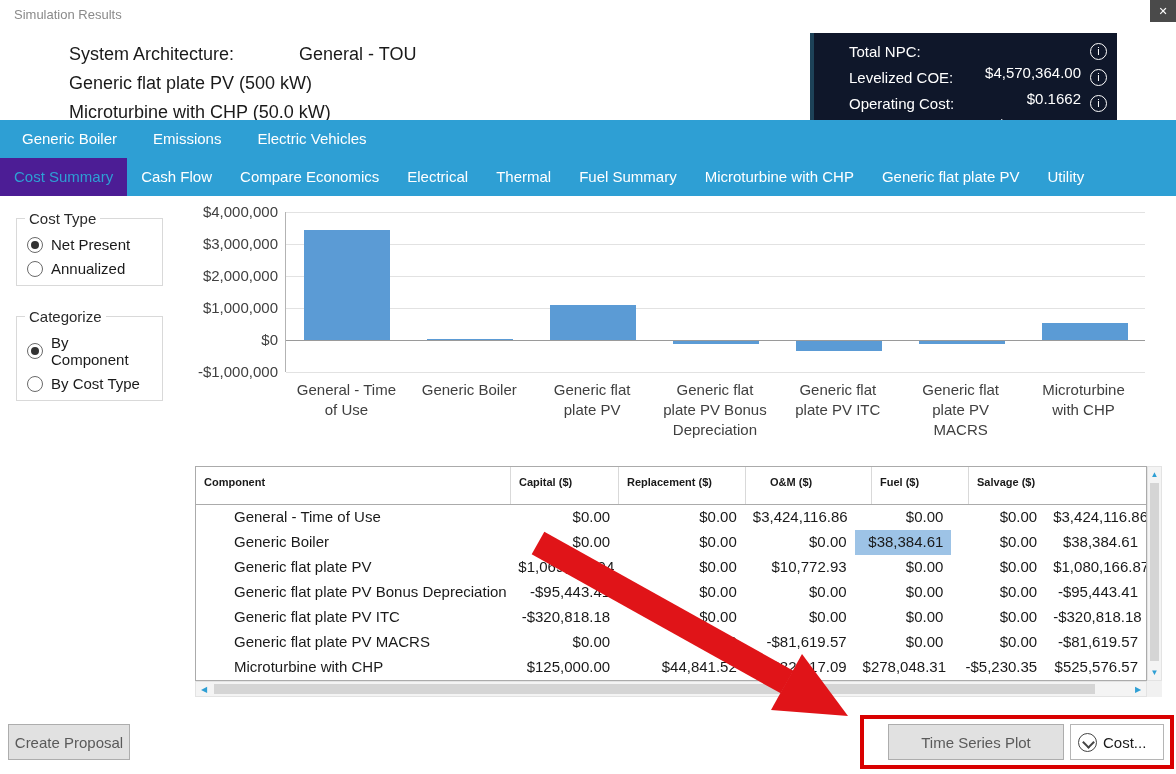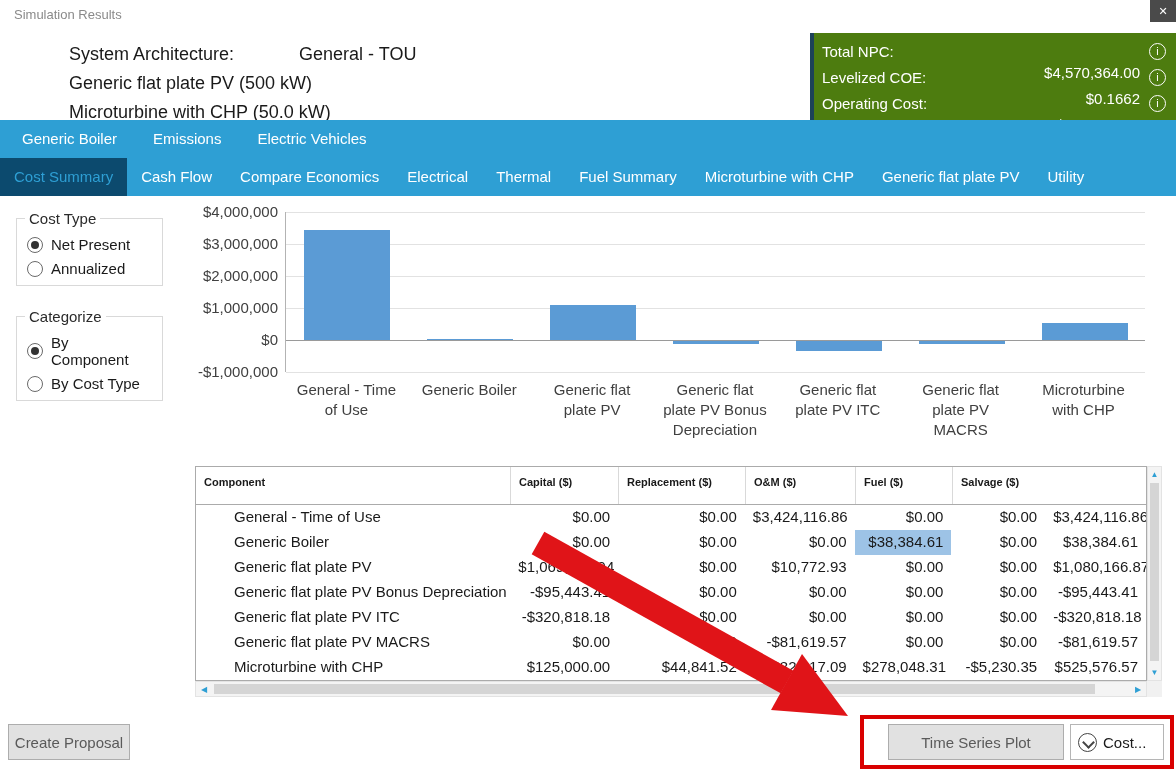--- a/index.html
+++ b/index.html
@@ -12,34 +12,34 @@
   .close-btn { position:absolute; right:0; top:0; width:26px; height:22px; background:#4a4a4a;
                color:#fff; border:none; font-size:11px; line-height:22px; text-align:center; cursor:pointer; }
 
   
   .arch { position:absolute; left:37px; top:44px; font-size:18px;margin-left:32px; }
   .arch-row { display:flex; margin-bottom:8px; }
   .arch-label { width:230px; }
   .arch-line { margin-bottom:8px; }
 
   
-  .metrics { position:absolute; left:810px; top:33px; width:366px; height:87px;
-             background:#4d7c0f; border-left:4px solid #1d4258; padding:5px 10px 5px 8px; }
+  .metrics { position:absolute; left:810px; top:33px; width:307px; height:87px;
+             background:#0f172a; border-left:4px solid #1d4258; padding:5px 10px 5px 35px; }
   .metric-row { display:flex; align-items:center; height:26px; color:#fff; font-size:15px; }
   .m-value { margin-left:auto;margin-top:43px; }
   .info-icon { width:17px; height:17px; border:1px solid #fff; border-radius:50%; margin-left:9px;
                font-size:11px; line-height:15px; text-align:center; color:#fff; flex:0 0 auto; cursor:pointer; }
 
   
   .tabs1 { position:absolute; left:0; top:120px; width:1176px; height:38px; background:#2e9fd4;
            display:flex; padding-left:4px; }
   .tabs2 { position:absolute; left:0; top:158px; width:1176px; height:38px; background:#2e9fd4; display:flex; }
   .tab { color:#fff; font-size:15px; line-height:38px; padding:0 14px; white-space:nowrap; cursor:pointer; }
   .tabs1 .tab { padding:0 18px; }
-  .tab.active { background:#0c4a6e; color:#2e9fd4; }
+  .tab.active { background:#4c1d95; color:#2e9fd4; }
 
   
   fieldset { position:absolute; border:1px solid #d9d9d9; background:#fff; padding:2px 10px 8px 8px; width:147px; }
   legend { font-size:15px; color:#2b2b2b; padding:0 4px; }
   #costTypeBox { left:16px; top:210px; }
   #categorizeBox { left:16px; top:308px; }
   .radio-row { display:flex; align-items:center; gap:8px; margin:7px 2px 0 2px; font-size:15px; cursor:pointer; }
   .radio { width:16px; height:16px; border:1px solid #6a6a6a; border-radius:50%; background:#fff;
            position:relative; flex:0 0 auto; }
   .radio.sel::after { content:''; position:absolute; left:3px; top:3px; width:8px; height:8px;
@@ -208,21 +208,21 @@
     <div class="cat">Generic flat plate PV ITC</div>
     <div class="cat">Generic flat plate PV MACRS</div>
     <div class="cat">Microturbine with CHP</div>
   </div>
 
 <div class="dtable">
   <div class="thead" id="thead">
       <div class="th" style="width: 315px;">Component</div>
       <div class="th" style="width: 108px;">Capital ($)</div>
       <div class="th" style="width: 127px;">Replacement ($)</div>
-      <div class="th" style="width: 110px;">O&amp;M ($)</div>
+      <div class="th" style="width: 110px; margin-left: 16px;">O&amp;M ($)</div>
       <div class="th" style="width: 97px;">Fuel ($)</div>
       <div class="th" style="width: 94px;">Salvage ($)</div>
     </div>
   <div id="tbody">
       <div class="tr">
         <div class="td c0" style="width: 315px;">General - Time of Use</div>
         <div class="td num" style="width: 108px;">$0.00</div>
         <div class="td num" style="width: 127px;">$0.00</div>
         <div class="td num" style="width: 110px;">$3,424,116.86</div>
         <div class="td num" style="width: 97px;">$0.00</div>

